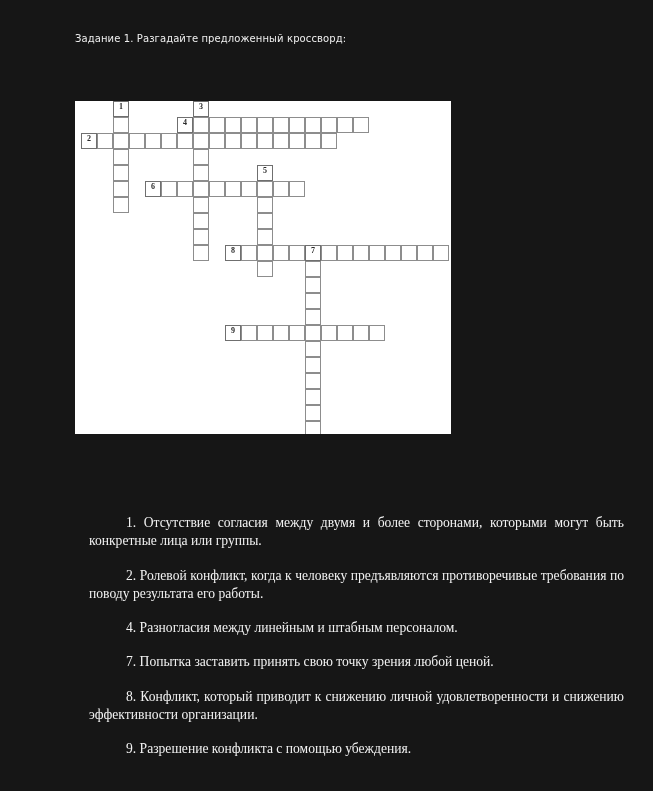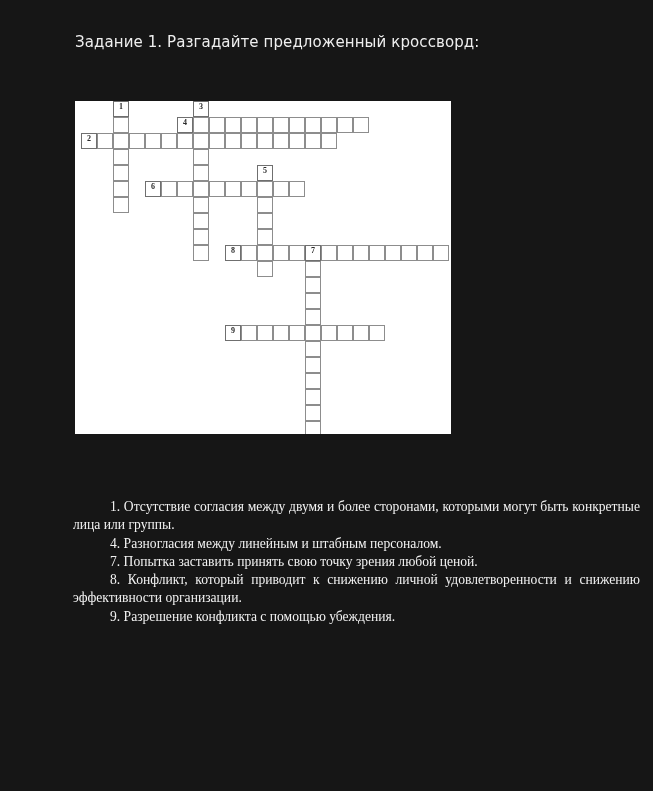--- a/index.html
+++ b/index.html
@@ -14,21 +14,21 @@
     overflow: hidden;
     position: relative;
   }
 
   
   .task-heading {
     position: absolute;
     left: 75px;
     top: 33px;
     font-family: "DejaVu Sans", sans-serif;
-    font-size: 15px;
+    font-size: 10px;
     color: #efefef;
     letter-spacing: 0.1px;
     white-space: nowrap;
   }
 
   
   .crossword-panel {
     position: absolute;
     left: 75px;
     top: 101px;
@@ -72,21 +72,21 @@
     left: 73px;
     top: 498px;
     width: 567px;
     font-family: "Liberation Serif", serif;
     font-size: 13.6px;
     line-height: 18.3px;
     color: #f2f2f2;
     text-align: justify;
   }
   .clue {
-    margin: 0;
+    margin: 16px;
     text-indent: 37px;
     text-align: justify;
     text-align-last: left;
   }
 </style>
 </head>
 <body>
 
 <div class="task-heading">Задание 1. Разгадайте предложенный кроссворд:</div>
 
@@ -189,17 +189,18 @@
       <div class="cw-num" style="left: 182px; top: 64px; width: 16px; height: 16px;">5</div>
       <div class="cw-num" style="left: 70px; top: 80px; width: 16px; height: 16px;">6</div>
       <div class="cw-num" style="left: 230px; top: 144px; width: 16px; height: 16px;">7</div>
       <div class="cw-num" style="left: 150px; top: 144px; width: 16px; height: 16px;">8</div>
       <div class="cw-num" style="left: 150px; top: 224px; width: 16px; height: 16px;">9</div>
     </div>
 </div>
 
 <div class="clues" id="clue-list">
     <p class="clue">1. Отсутствие согласия между двумя и более сторонами, которыми могут быть конкретные лица или группы.</p>
+    <p class="clue">2. Ролевой конфликт, когда к человеку предъявляются противоречивые требования по поводу результата его работы.</p>
     <p class="clue">4. Разногласия между линейным и штабным персоналом.</p>
     <p class="clue">7. Попытка заставить принять свою точку зрения любой ценой.</p>
     <p class="clue">8. Конфликт, который приводит к снижению личной удовлетворенности и снижению эффективности организации.</p>
     <p class="clue">9. Разрешение конфликта с помощью убеждения.</p>
   </div>
 
 </body></html>

